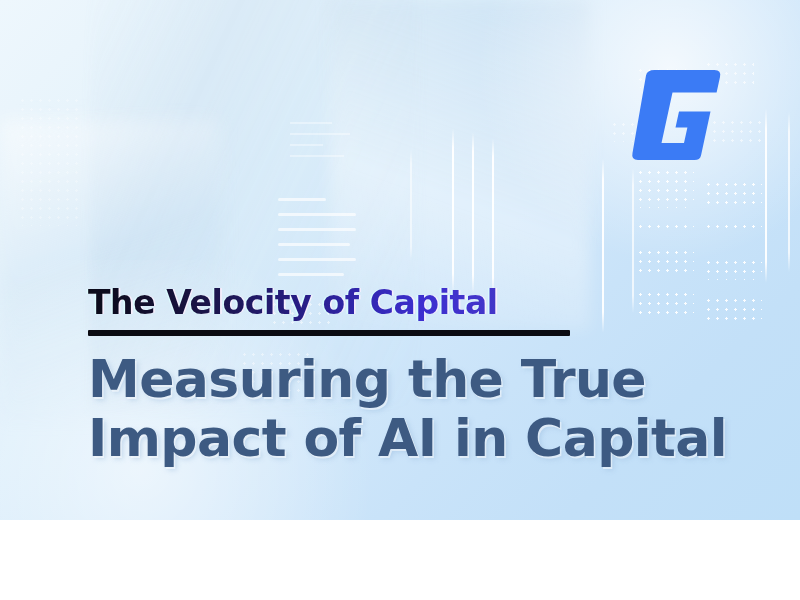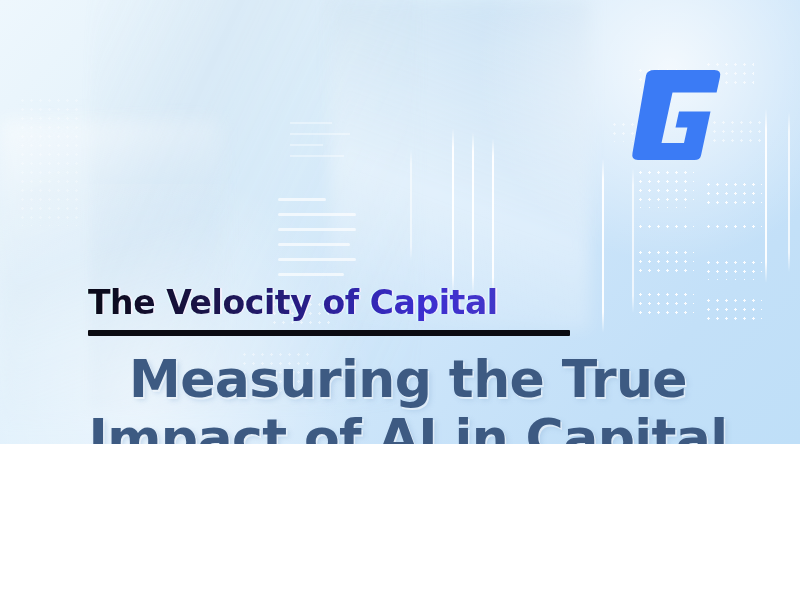--- a/index.html
+++ b/index.html
@@ -7,21 +7,21 @@
     padding: 0;
     width: 800px;
     height: 600px;
     overflow: hidden;
     background: #ffffff;
   }
 
   .slide {
     position: relative;
     width: 800px;
-    height: 444px;
+    height: 520px;
     overflow: hidden;
     font-family: "DejaVu Sans", sans-serif;
     background:
       linear-gradient(135deg,
         #eef7fd 0%,
         #e6f3fb 18%,
         #ddeffb 34%,
         #d2e8fa 52%,
         #c9e3f9 68%,
         #c3e0f8 82%,
@@ -214,21 +214,21 @@
     font-size: 52px;
     font-weight: 700;
     line-height: 1.14;
     letter-spacing: -0.6px;
     color: #3d5a82;
     text-shadow:
       1.5px 1.5px 0 rgba(255,255,255,0.55),
       3px 3px 5px rgba(150,185,220,0.45);
     max-width: 640px;
   }
-  .headline .ln { display: block; text-align: center; }
+  .headline .ln { display: block; }
 
   
   .glow-tr {
     position: absolute;
     right: -80px; top: -120px;
     width: 420px; height: 380px;
     background: radial-gradient(circle at 50% 50%, rgba(255,255,255,0.75) 0%, rgba(255,255,255,0.0) 68%);
     pointer-events: none;
   }
   .glow-bl {

